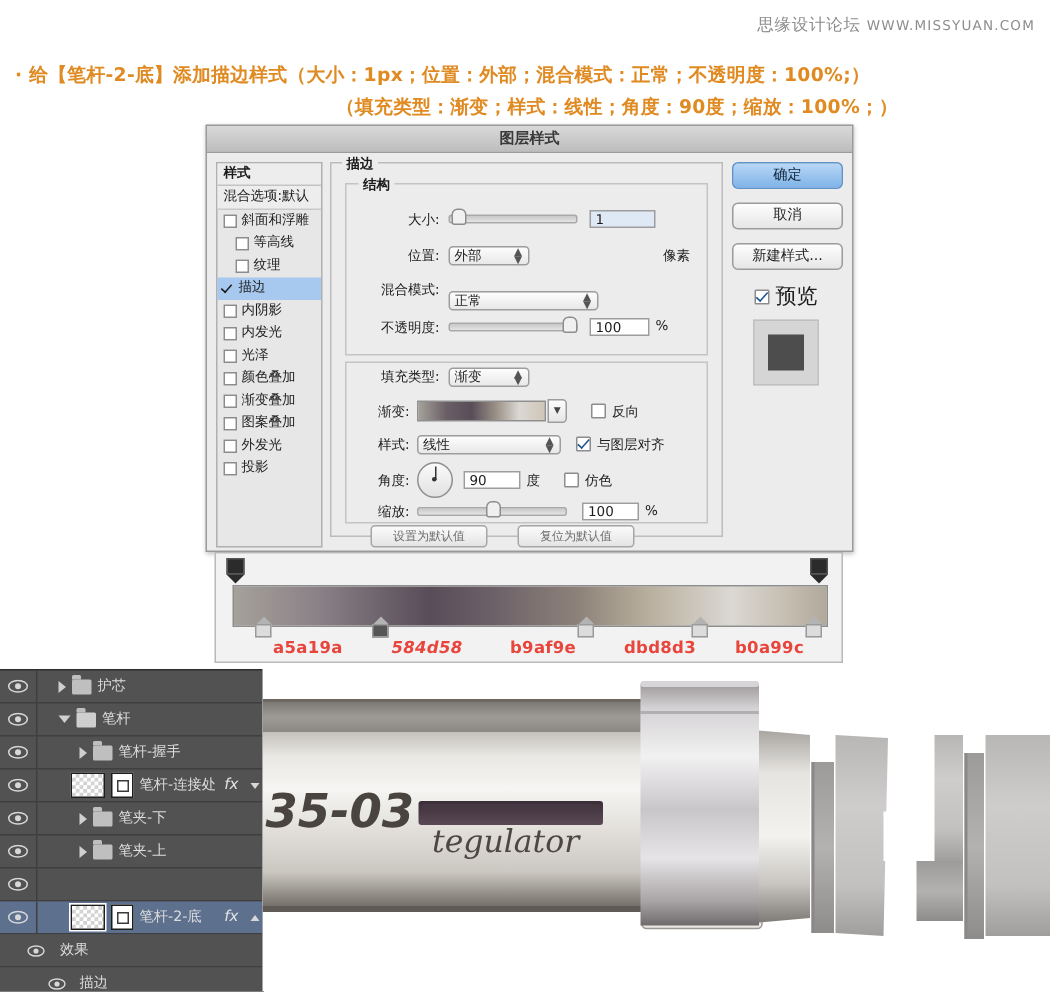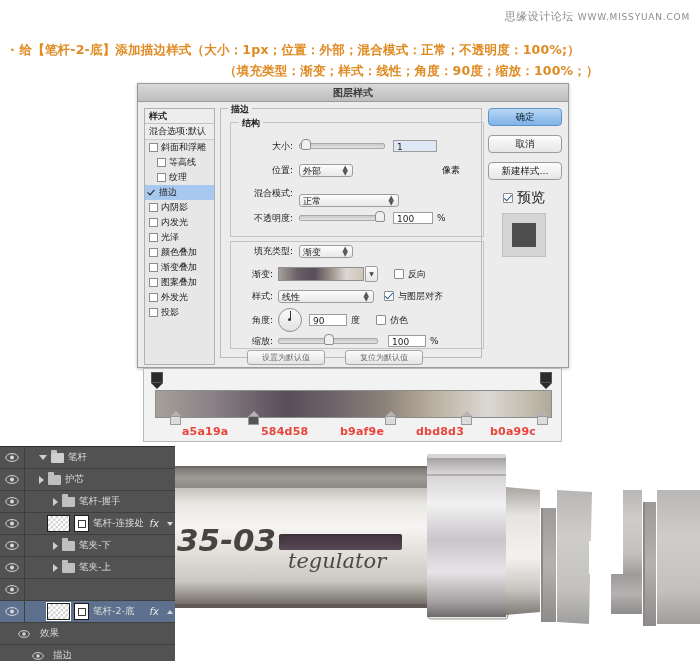--- a/index.html
+++ b/index.html
@@ -94,21 +94,20 @@
     position:absolute;left:82px;top:6px;width:260px;height:248px;
     border:1px solid #bcbcbc;background:#ececec;
   }
   .panel-title{
     position:absolute;left:7px;top:-6px;background:#ececec;
     padding:0 3px;font-size:9px;font-weight:bold;
   }
   .subpanel{
     position:absolute;left:9px;top:13px;width:240px;height:113px;
     border:1px solid #c4c4c4;
-    padding-left:12px;
   }
   .subpanel.fill{top:132px;height:106px;}
   .sub-title{
     position:absolute;left:8px;top:-6px;background:#ececec;
     padding:0 3px;font-size:9px;font-weight:bold;
   }
   .frow{position:absolute;display:flex;align-items:center;height:14px;white-space:nowrap;}
   .flabel{font-size:9px;text-align:right;}
   .slider{
     position:relative;height:4px;border:1px solid #a9a9a9;border-radius:2px;
@@ -524,55 +523,55 @@
       <div class="stop-bot" style="left:317px;">
         <div class="tip"></div>
         <div class="sq"></div>
       </div>
       <div class="stop-bot" style="left:393px;">
         <div class="tip"></div>
         <div class="sq"></div>
       </div>
 
       <div class="hexlbl" style="left:38px;">a5a19a</div>
-      <div class="hexlbl" style="left:117px;">584d58</div>
+      <div class="hexlbl" style="left:117px;font-style:italic;">584d58</div>
       <div class="hexlbl" style="left:196px;">b9af9e</div>
       <div class="hexlbl" style="left:272px;">dbd8d3</div>
       <div class="hexlbl" style="left:346px;">b0a99c</div>
     </div>
 
   </div>
 
   <div class="layers">
 
     <div class="lrow">
       <div class="eye">
         <svg width="14" height="9" viewBox="0 0 14 9">
             <ellipse cx="7" cy="4.5" rx="6.2" ry="3.9" fill="none" stroke="#d8d8d8" stroke-width="1"></ellipse>
             <circle cx="7" cy="4.5" r="2" fill="#d8d8d8"></circle>
           </svg>
       </div>
       <div class="lcontent" style="padding-left:14px;">
-        <span class="tri open"></span>
-        <span class="folder open"></span>
-        <span class="lname">笔杆</span>
+        <span class="tri"></span>
+        <span class="folder"></span>
+        <span class="lname">护芯</span>
       </div>
     </div>
 
     <div class="lrow">
       <div class="eye">
         <svg width="14" height="9" viewBox="0 0 14 9">
             <ellipse cx="7" cy="4.5" rx="6.2" ry="3.9" fill="none" stroke="#d8d8d8" stroke-width="1"></ellipse>
             <circle cx="7" cy="4.5" r="2" fill="#d8d8d8"></circle>
           </svg>
       </div>
       <div class="lcontent" style="padding-left:14px;">
-        <span class="tri"></span>
-        <span class="folder"></span>
-        <span class="lname">护芯</span>
+        <span class="tri open"></span>
+        <span class="folder open"></span>
+        <span class="lname">笔杆</span>
       </div>
     </div>
 
     <div class="lrow">
       <div class="eye">
         <svg width="14" height="9" viewBox="0 0 14 9">
             <ellipse cx="7" cy="4.5" rx="6.2" ry="3.9" fill="none" stroke="#d8d8d8" stroke-width="1"></ellipse>
             <circle cx="7" cy="4.5" r="2" fill="#d8d8d8"></circle>
           </svg>
       </div>

